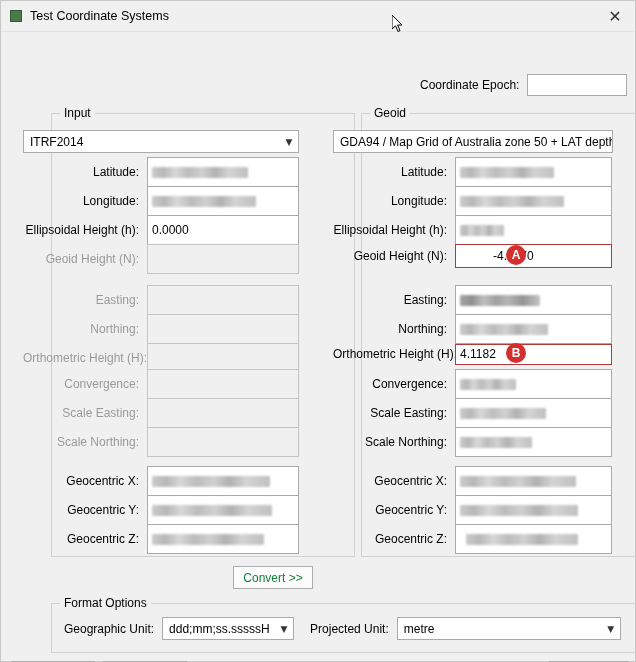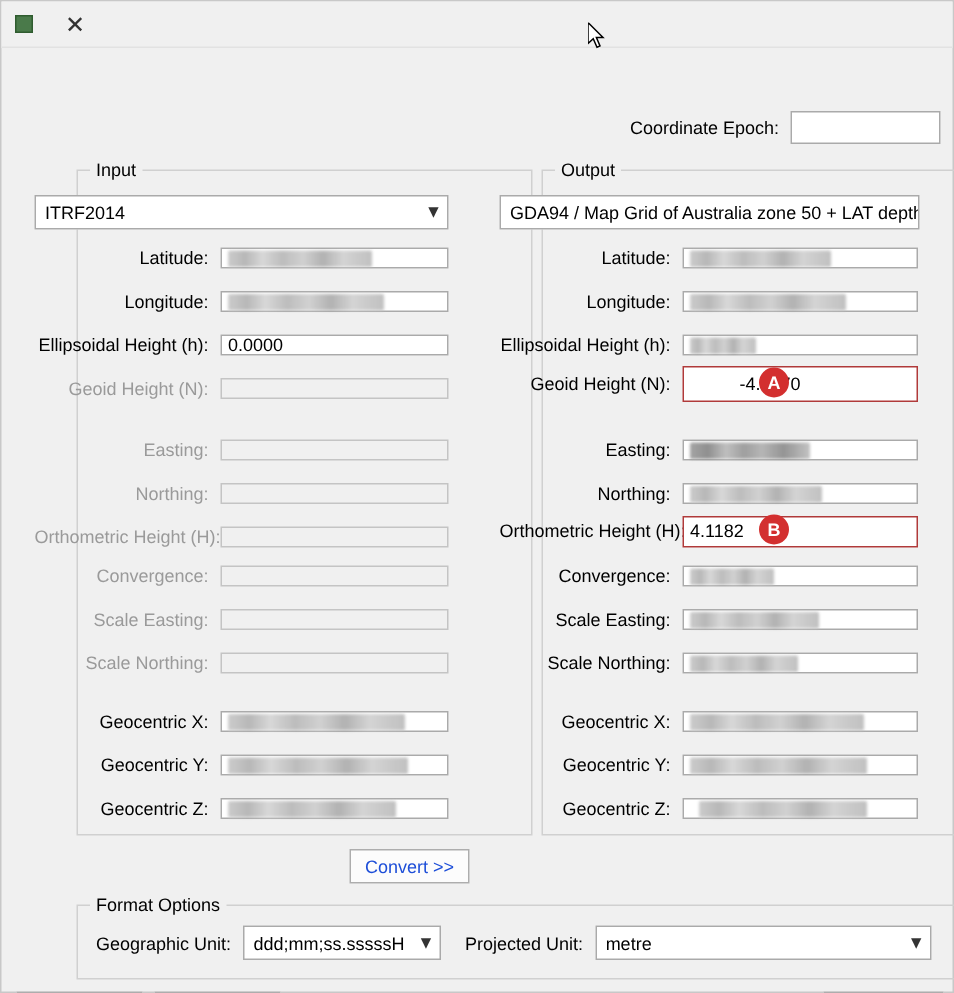--- a/index.html
+++ b/index.html
@@ -156,21 +156,21 @@
   .field-label {
     text-align: right;
     font-size: 12px;
     padding-right: 8px;
     box-sizing: border-box;
     white-space: nowrap;
   }
   .field-label.dim { color: #9a9a9a; }
   .field-input {
     width: 152px;
-    height: 14px;
+    height: 30px;
   }
   .field-input.wide { width: 157px; }
 
   
   .blur {
     display: block;
     height: 11px;
     border-radius: 1px;
     background: linear-gradient(90deg,#c9c9c9 0%, #b4b4b4 12%, #d6d6d6 24%, #b9b9b9 38%, #cfcfcf 52%, #aeaeae 66%, #d2d2d2 80%, #bdbdbd 100%);
     filter: blur(1.1px);
@@ -203,21 +203,21 @@
 
   
   .btn {
     border: 1px solid #adadad;
     background: #fcfcfc;
     font-size: 12px;
     display: flex;
     align-items: center;
     justify-content: center;
     box-sizing: border-box;
-    color: #1d4ed8;
+    color: #15803d;
   }
   .convert-row {
     position: absolute;
     left: 232px;
     top: 534px;
     display: flex;
     gap: 10px;
   }
   .convert-row .btn { width: 80px; height: 23px; }
 
@@ -283,20 +283,21 @@
     pointer-events: none;
   }
 </style>
 </head>
 <body>
 
 <div id="app">
 
   <div class="titlebar">
     <div class="title-icon"></div>
+    <div class="title-text">Test Coordinate Systems</div>
     <div class="title-close">✕</div>
   </div>
 
   <div class="content">
 
     <div class="epoch-row">
       <span class="epoch-label">Coordinate Epoch:</span>
       <div class="tb epoch-input"></div>
     </div>
 
@@ -368,21 +369,21 @@
         </div>
     </div>
     <div class="field-row" style="left:22px; top:496px;">
       <span class="field-label" style="width:124px;">Geocentric Z:</span>
       <div class="tb field-input">
           <span class="blur" style="width:112px;"></span>
         </div>
     </div>
 
     <div class="group" id="group-output">
-      <span class="group-title">Output</span>
+      <span class="group-title">Geoid</span>
     </div>
 
     <div class="combo" style="left:332px; top:98px; width:280px;">
       <span>GDA94 / Map Grid of Australia zone 50 + LAT depth</span>
 
     </div>
 
     <div class="field-row" style="left:332px; top:129px;">
       <span class="field-label" style="width:122px;">Latitude:</span>
       <div class="tb field-input wide">

